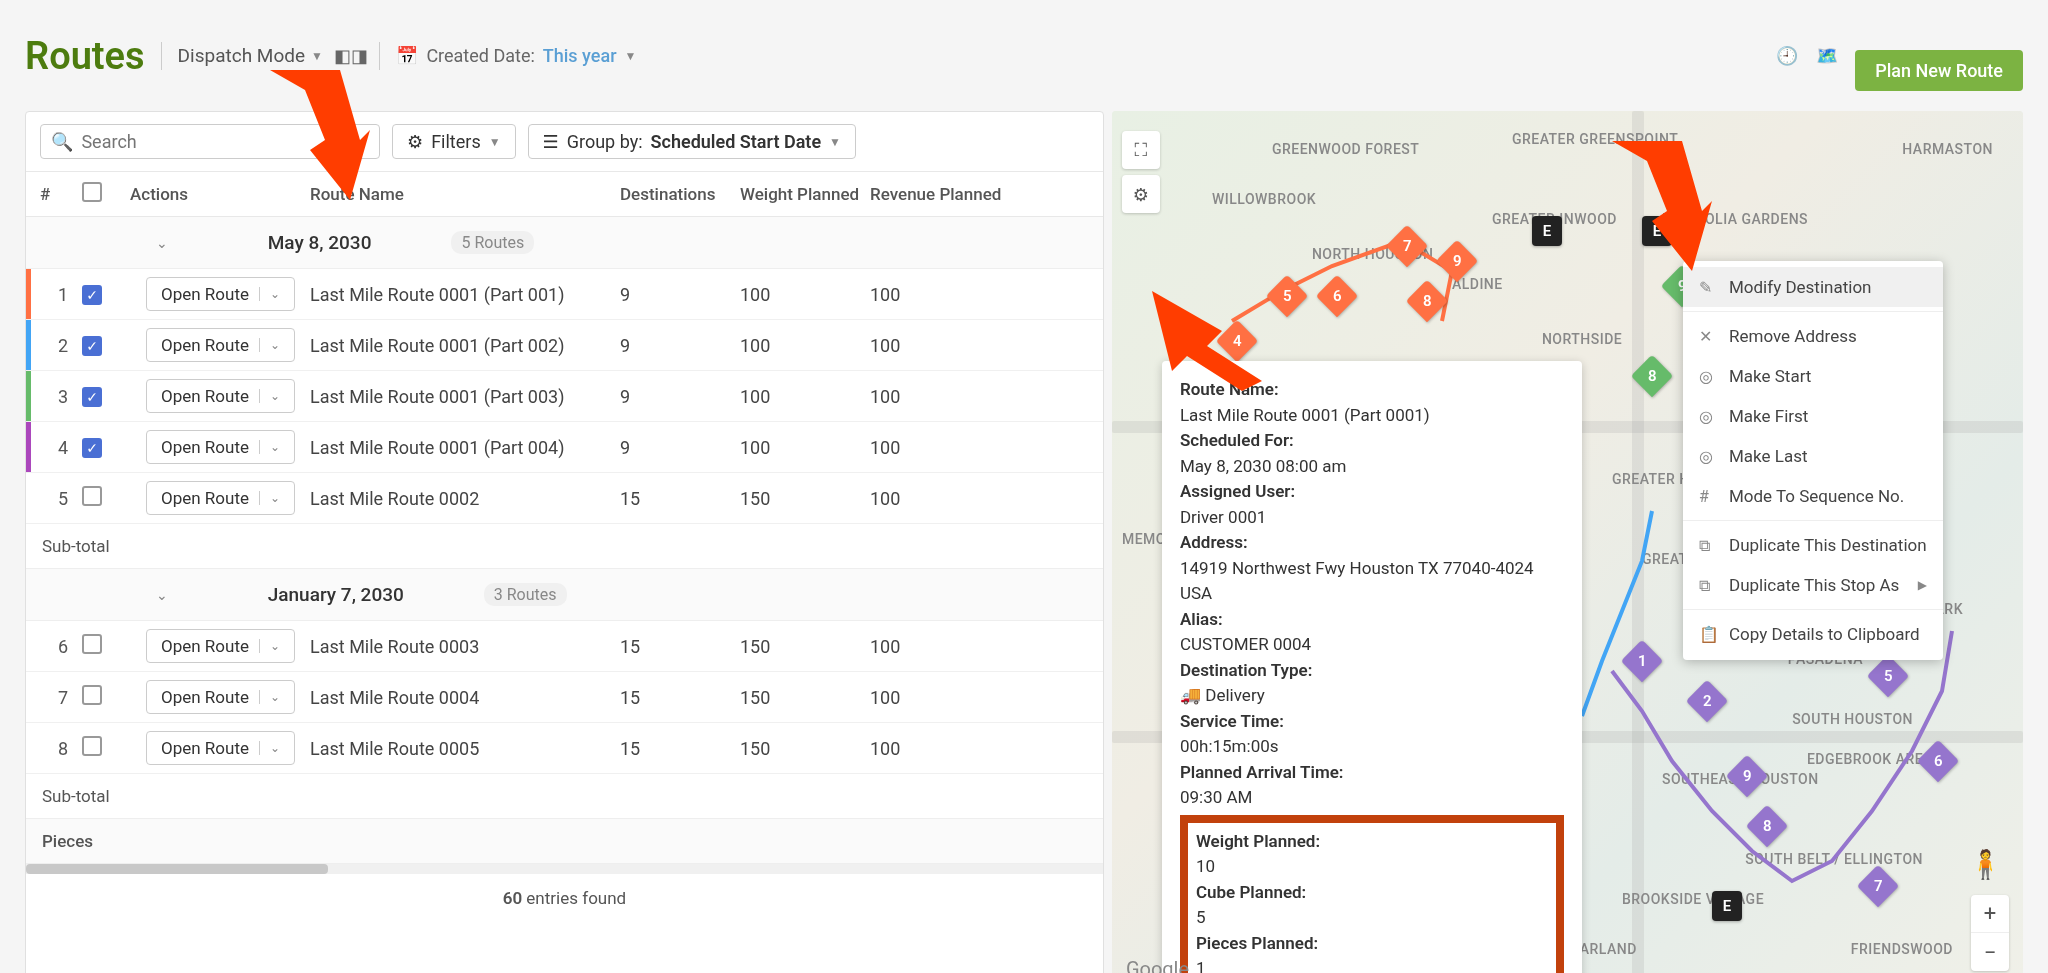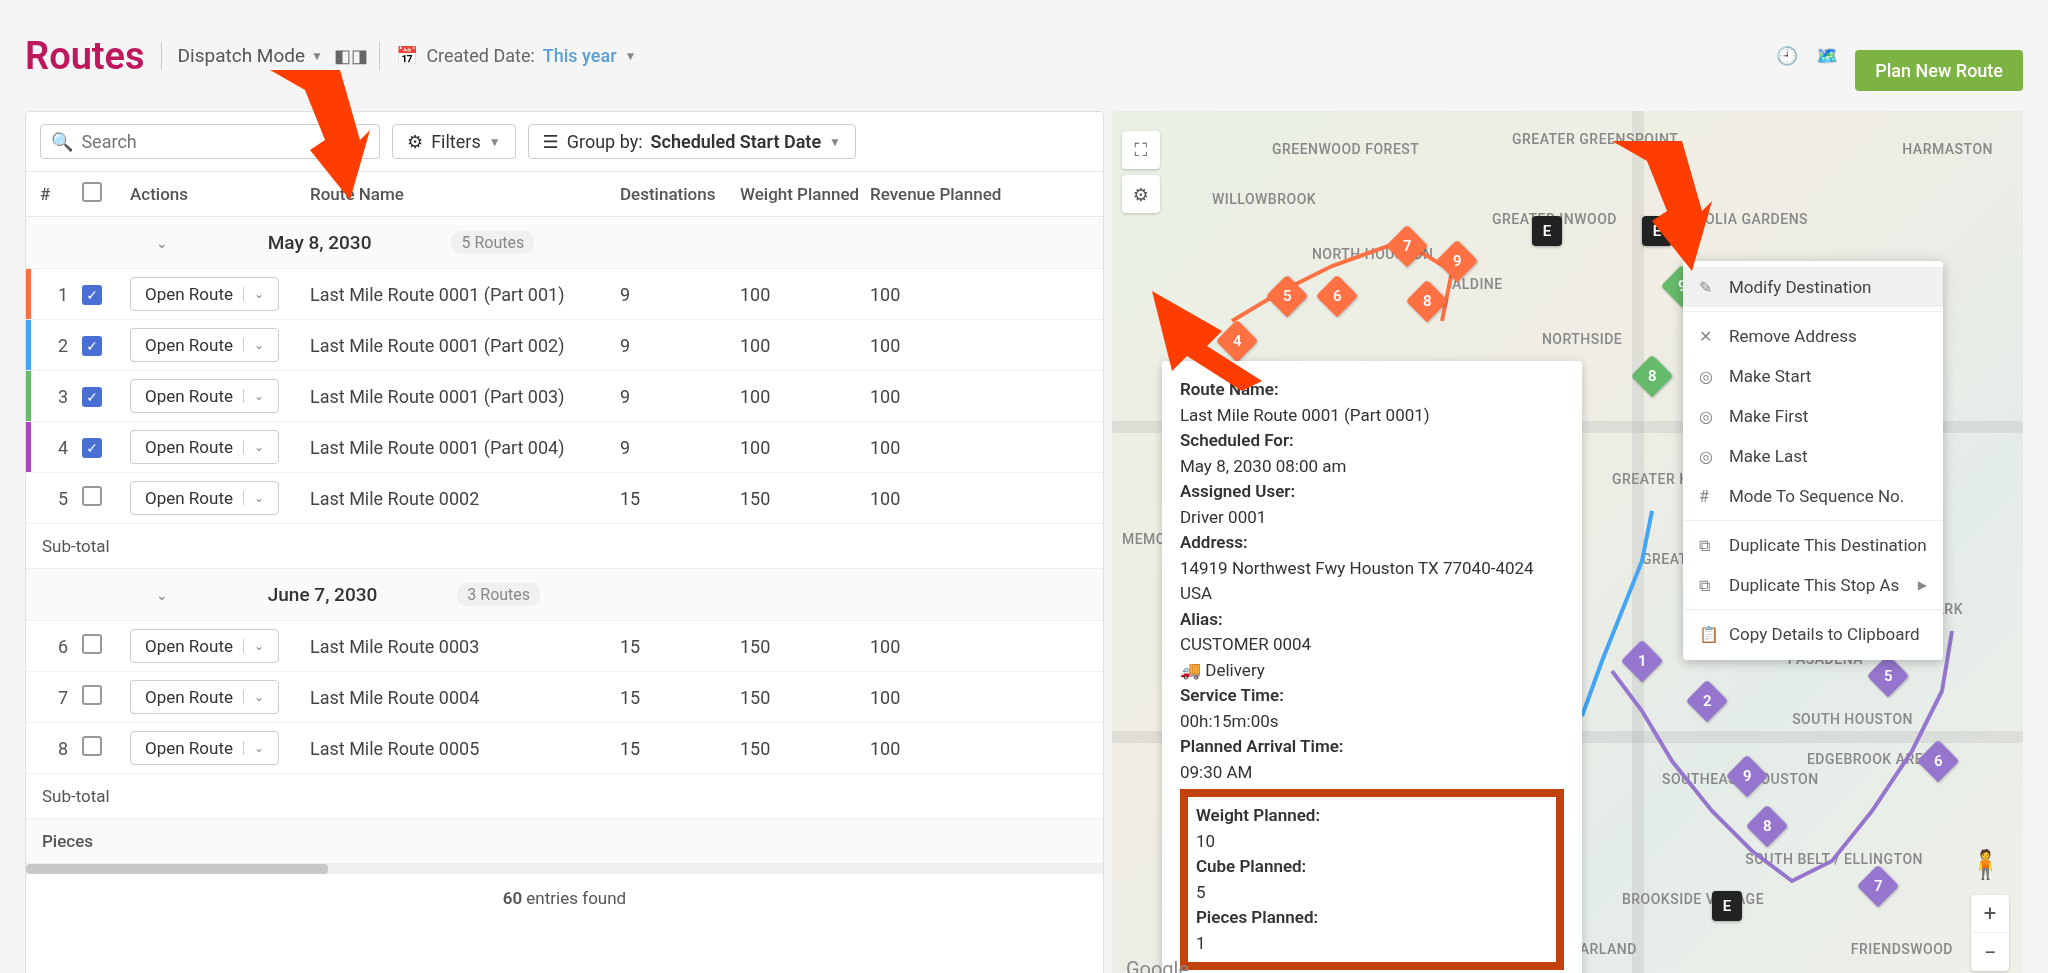--- a/index.html
+++ b/index.html
@@ -1,18 +1,18 @@
 <!DOCTYPE html>
 <html><head>
 <meta charset="utf-8">
 <style>
 * { margin: 0; padding: 0; box-sizing: border-box; font-family: -apple-system, BlinkMacSystemFont, "Segoe UI", Roboto, sans-serif; }
 body { background: #f5f5f5; padding: 20px 25px; color: #333; font-size: 18px; }
 .header { display: flex; align-items: center; gap: 16px; margin-bottom: 20px; }
-.page-title { font-size: 38px; font-weight: 600; color: #be185d; }
+.page-title { font-size: 38px; font-weight: 600; color: #4d7c0f; }
 .divider-v { width: 1px; height: 28px; background: #ccc; }
 .header-label { font-size: 19px; color: #555; cursor: pointer; display: flex; align-items: center; gap: 6px; }
 .caret { font-size: 12px; color: #888; }
 .icon-btn { width: 24px; height: 24px; color: #666; cursor: pointer; display: inline-flex; align-items: center; justify-content: center; }
 .created-date { display: flex; align-items: center; gap: 8px; font-size: 18px; color: #666; }
 .created-date .value { color: #5a9fd4; font-weight: 500; }
 .header-right { margin-left: auto; display: flex; align-items: center; gap: 16px; }
 .plan-btn { background: #7cb342; color: #fff; border: none; padding: 10px 20px; border-radius: 4px; font-size: 18px; font-weight: 500; cursor: pointer; margin-top: 30px; }
 
 .main { display: flex; gap: 8px; }
@@ -34,21 +34,21 @@
 
 .group-row { display: flex; align-items: center; padding: 14px 14px 14px 130px; background: #fafafa; border-bottom: 1px solid #eee; gap: 80px; }
 .group-date { font-size: 19px; font-weight: 500; color: #333; }
 .group-count { font-size: 16px; color: #888; background: #f0f0f0; padding: 2px 10px; border-radius: 10px; }
 
 .data-row { display: flex; align-items: center; padding: 8px 14px; border-bottom: 1px solid #f0f0f0; position: relative; }
 .color-bar { position: absolute; left: 0; top: 0; bottom: 0; width: 5px; }
 .data-row .col-idx { padding-left: 18px; font-size: 18px; color: #555; }
 .chk { width: 20px; height: 20px; border: 2px solid #999; border-radius: 3px; cursor: pointer; display: inline-flex; align-items: center; justify-content: center; }
 .chk.checked { background: #4a6fd4; border-color: #4a6fd4; color: #fff; font-size: 14px; }
-.open-route-btn { border: 1px solid #ccc; border-radius: 4px; padding: 6px 14px; font-size: 17px; cursor: pointer; background: #fff; display: inline-flex; align-items: center; }
+.open-route-btn { border: 1px solid #ccc; border-radius: 4px; padding: 6px 14px; font-size: 17px; cursor: pointer; background: #fff; display: inline-flex; align-items: center; margin-left: 16px; }
 .dropdown-part { border-left: 1px solid #ccc; padding-left: 10px; margin-left: 10px; font-size: 12px; color: #888; }
 .cell { font-size: 18px; color: #444; }
 
 .subtotal-row, .total-row { padding: 12px 16px; font-size: 17px; color: #555; border-bottom: 1px solid #eee; }
 .total-row { background: #fafafa; font-weight: 500; }
 .scroll-hint { height: 10px; background: #f0f0f0; }
 .scroll-thumb { height: 100%; width: 28%; background: #c8c8c8; border-radius: 4px; }
 .footer { text-align: center; padding: 14px; font-size: 17px; color: #555; }
 .footer .num { font-weight: 600; }
 
@@ -193,21 +193,21 @@
       <div class="col-chk"><span class="chk "></span></div>
       <div class="col-actions"><span class="open-route-btn">Open Route<span class="dropdown-part">⌄</span></span></div>
       <div class="col-name cell">Last Mile Route 0002</div>
       <div class="col-dest cell">15</div>
       <div class="col-weight cell">150</div>
       <div class="col-rev cell">100</div>
         </div>
         <div class="subtotal-row">Sub-total</div>
         <div class="group-row">
           <span class="expand-chev">⌄</span>
-          <span class="group-date">June 7, 2030</span>
+          <span class="group-date">January 7, 2030</span>
           <span class="group-count">3 Routes</span>
         </div>
         <div class="data-row">
 
       <div class="col-idx cell">6</div>
       <div class="col-chk"><span class="chk "></span></div>
       <div class="col-actions"><span class="open-route-btn">Open Route<span class="dropdown-part">⌄</span></span></div>
       <div class="col-name cell">Last Mile Route 0003</div>
       <div class="col-dest cell">15</div>
       <div class="col-weight cell">150</div>
@@ -347,20 +347,21 @@
       <div><span class="label">Route Name:</span></div>
       <div>Last Mile Route 0001 (Part 0001)</div>
       <div><span class="label">Scheduled For:</span></div>
       <div>May 8, 2030 08:00 am</div>
       <div><span class="label">Assigned User:</span></div>
       <div>Driver 0001</div>
       <div><span class="label">Address:</span></div>
       <div>14919 Northwest Fwy Houston TX 77040-4024 USA</div>
       <div><span class="label">Alias:</span></div>
       <div>CUSTOMER 0004</div>
+      <div><span class="label">Destination Type:</span></div>
       <div><span>🚚</span> <span>Delivery</span></div>
       <div><span class="label">Service Time:</span></div>
       <div>00h:15m:00s</div>
       <div><span class="label">Planned Arrival Time:</span></div>
       <div>09:30 AM</div>
       <div class="highlight-box">
         <div><span class="label">Weight Planned:</span></div>
         <div>10</div>
         <div><span class="label">Cube Planned:</span></div>
         <div>5</div>

